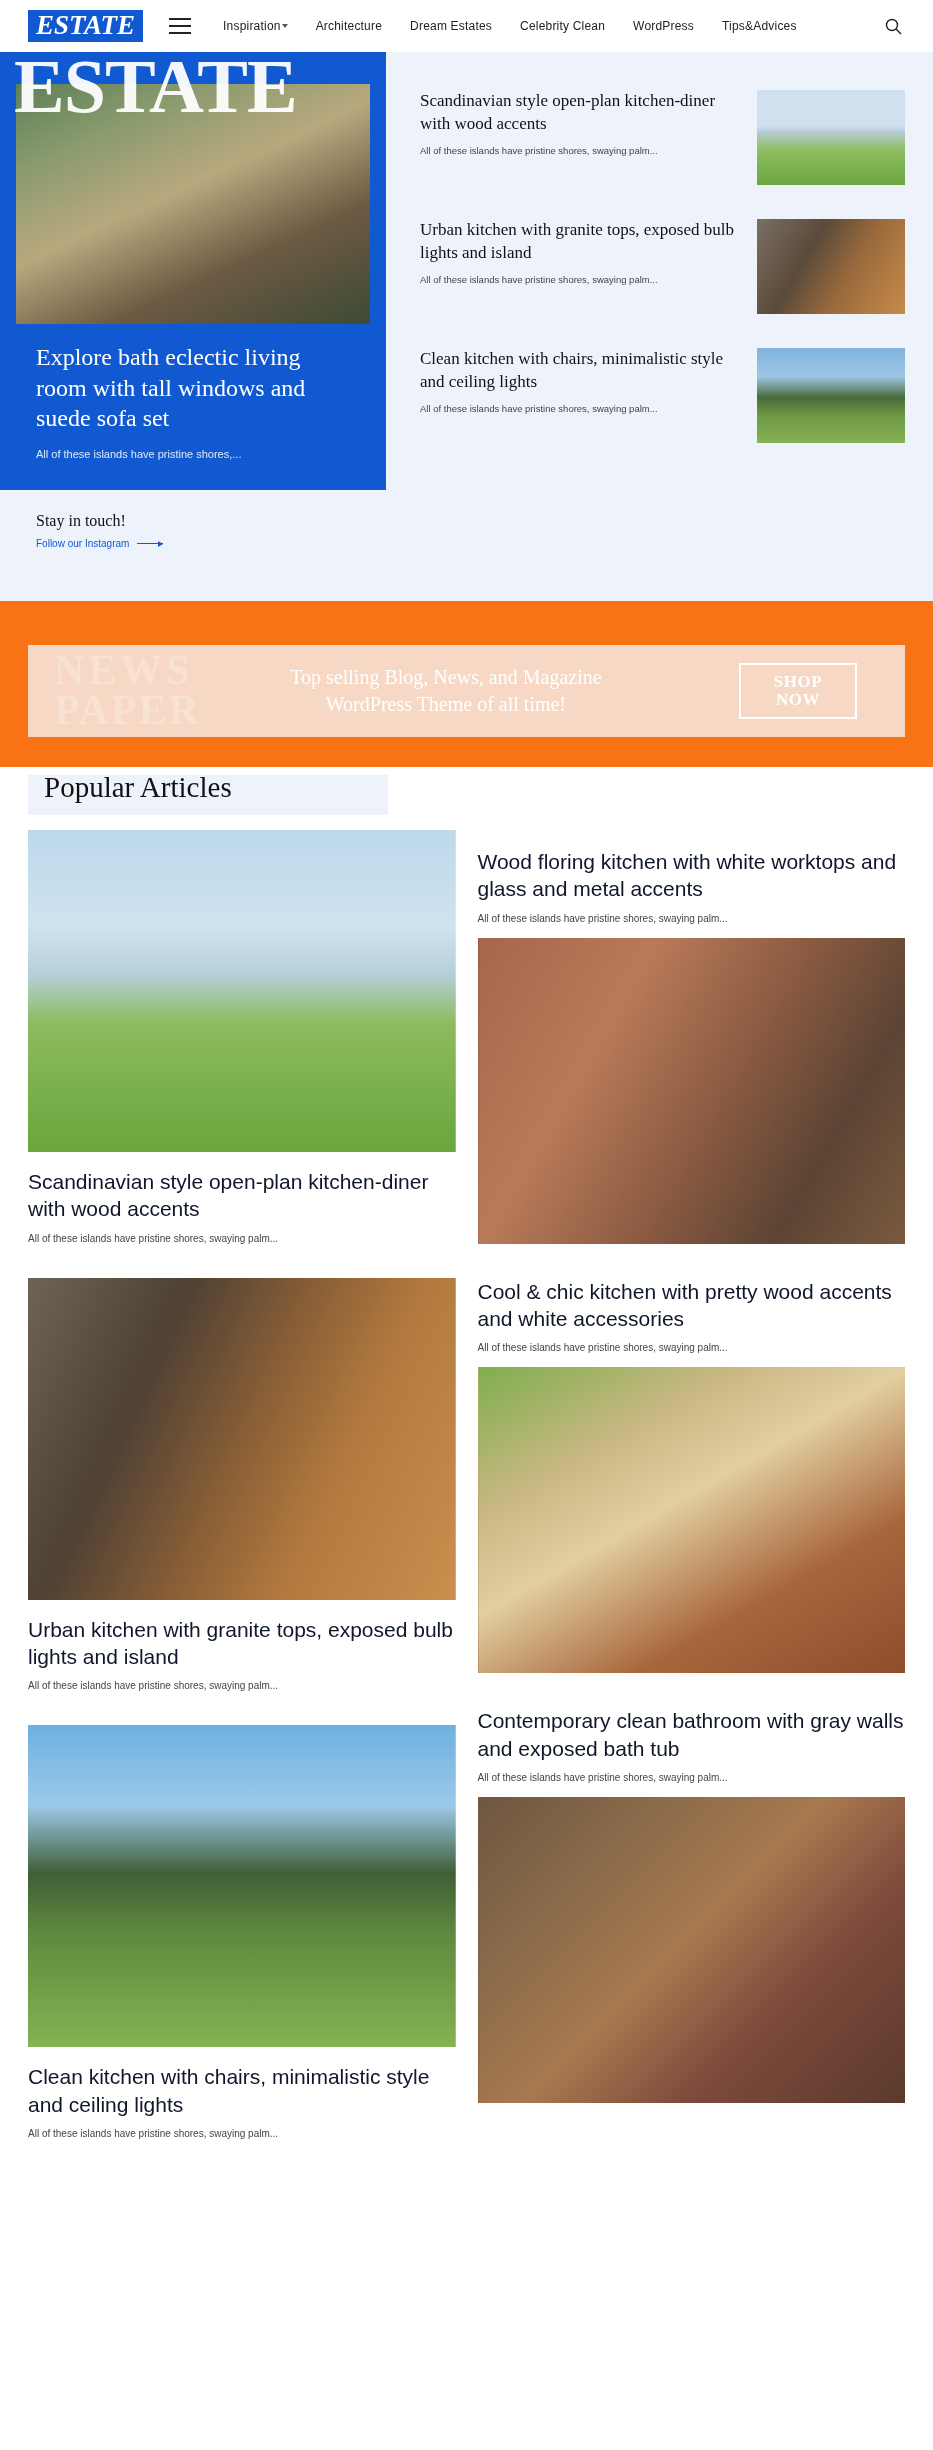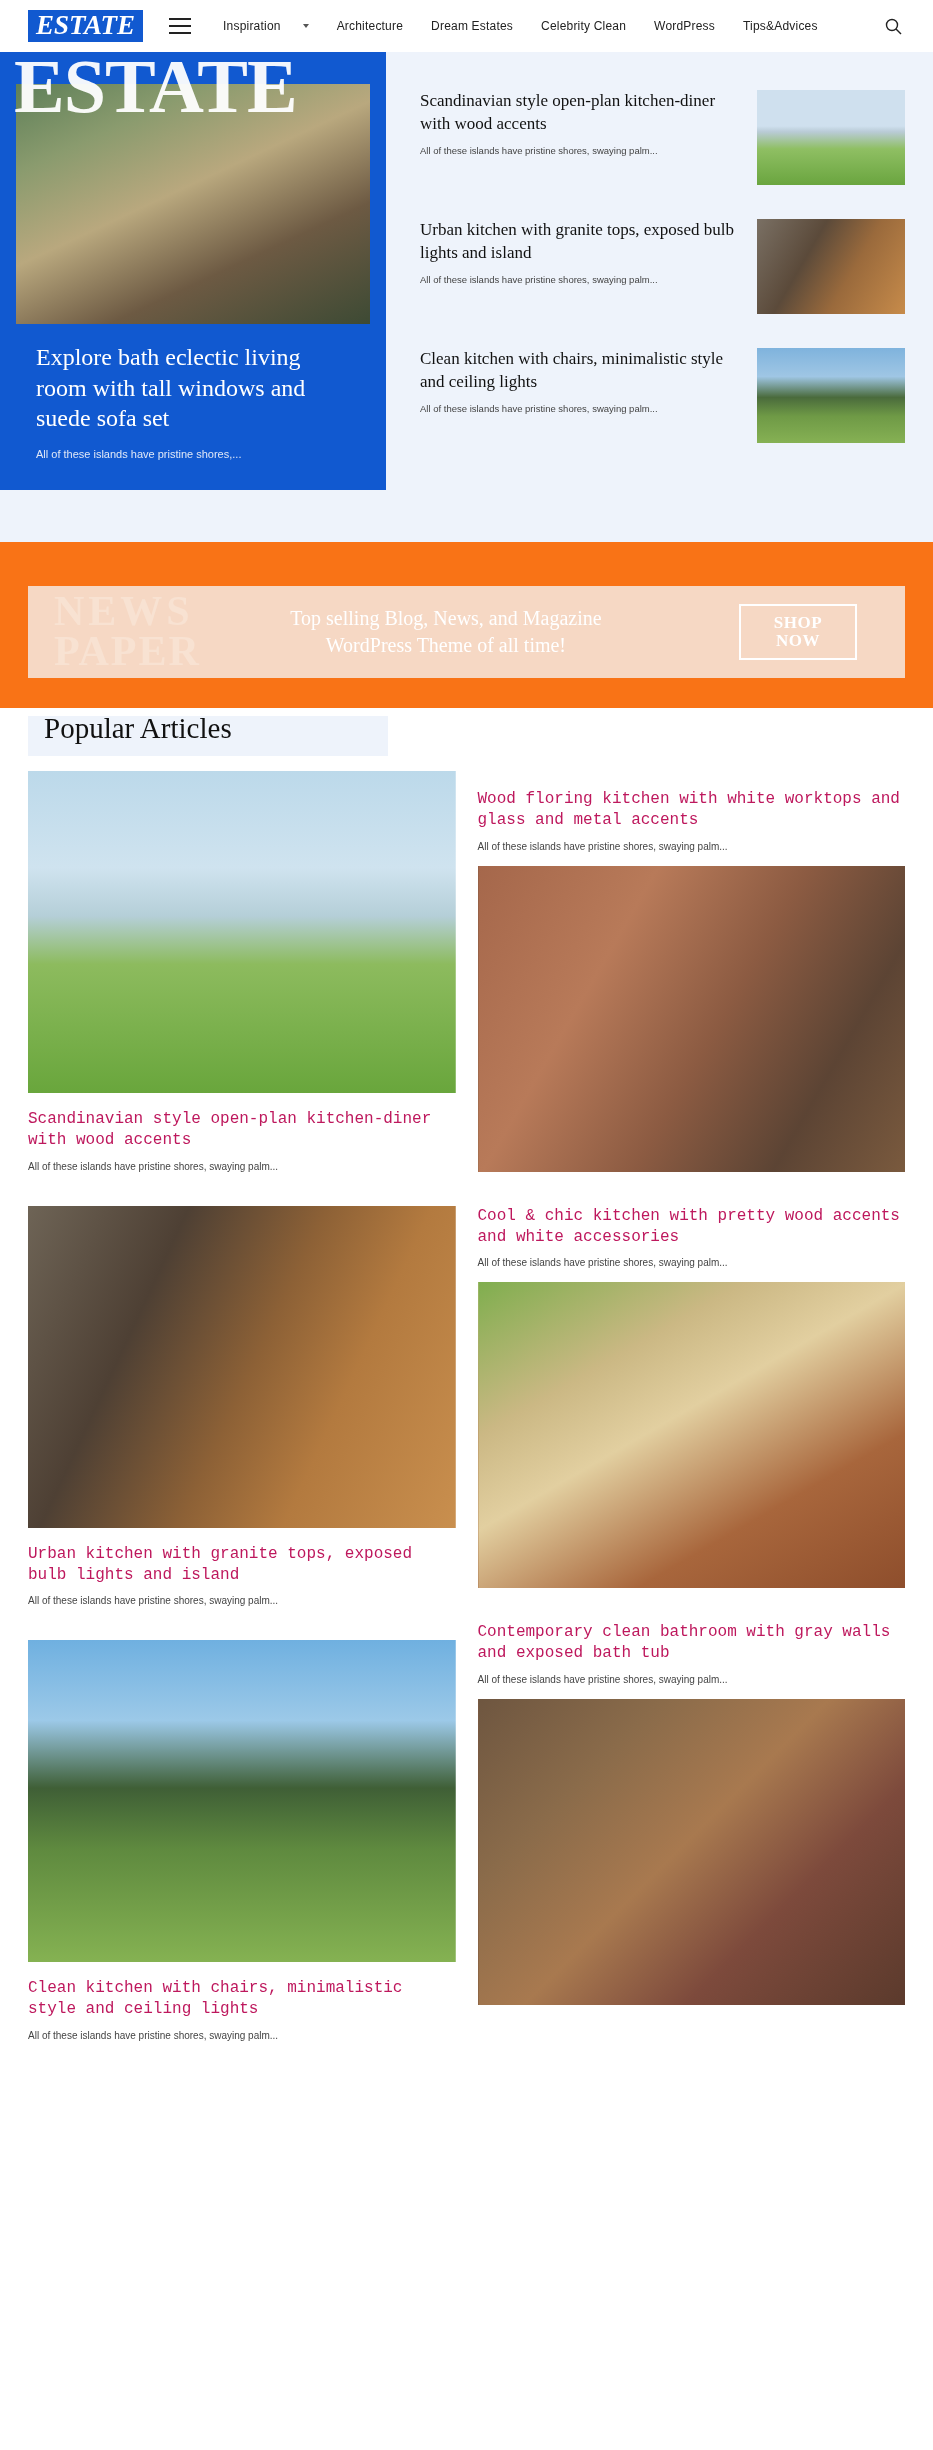--- a/index.html
+++ b/index.html
@@ -46,21 +46,21 @@
 
   .nav { display: flex; align-items: center; gap: 28px; }
   .nav-item {
     font-size: 12px;
     color: #222;
     letter-spacing: 0.2px;
     cursor: pointer;
     white-space: nowrap;
     display: flex;
     align-items: center;
-    gap: 22px;
+    gap: 1px;
     justify-content: flex-end;
   }
   .caret {
     width: 0; height: 0;
     border-left: 3.5px solid transparent;
     border-right: 3.5px solid transparent;
     border-top: 4px solid #555;
     display: inline-block;
   }
   .search-btn {
@@ -273,24 +273,24 @@
 
   .card { margin-bottom: 34px; }
   .card-img {
     width: 100%;
     height: 322px;
     background-size: cover;
     background-position: center;
   }
   .card-img.tall { height: 306px; }
   .card-title {
-    font-family: Liberation Mono, monospace;
-    font-size: 16px;
+    font-family: Liberation Sans, sans-serif;
+    font-size: 21px;
     line-height: 1.3;
-    color: #be185d;
+    color: #0f172a;
     margin-top: 16px;
   }
   .card-excerpt {
     font-size: 10px;
     color: #444;
     margin-top: 10px;
   }
   .card.text-first .card-title { margin-top: 0; }
   .card.text-first .card-img { margin-top: 14px; }
 
@@ -357,20 +357,27 @@
       <div class="list-item">
         <div class="li-text">
           <div class="li-title">Clean kitchen with chairs, minimalistic style and ceiling lights</div>
           <div class="li-excerpt">All of these islands have pristine shores, swaying palm...</div>
         </div>
         <div class="li-thumb" style="background-image:linear-gradient(180deg,#7fb3dd 0%,#9fc6e4 30%,#4a6b3c 52%,#6f9a46 72%,#86b154 100%);"></div>
       </div>
     </div>
   </div>
 
+  <div class="stay">
+    <div class="stay-title">Stay in touch!</div>
+    <div class="stay-link">
+      <span>Follow our Instagram</span>
+      <span class="arrow-line"></span>
+    </div>
+  </div>
 </div>
 
 <div class="banner-wrap">
   <div class="banner">
     <div class="banner-news">
       <div>NEWS</div>
       <div>PAPER</div>
     </div>
     <div class="banner-center">
       <div>Top selling Blog, News, and Magazine</div>

